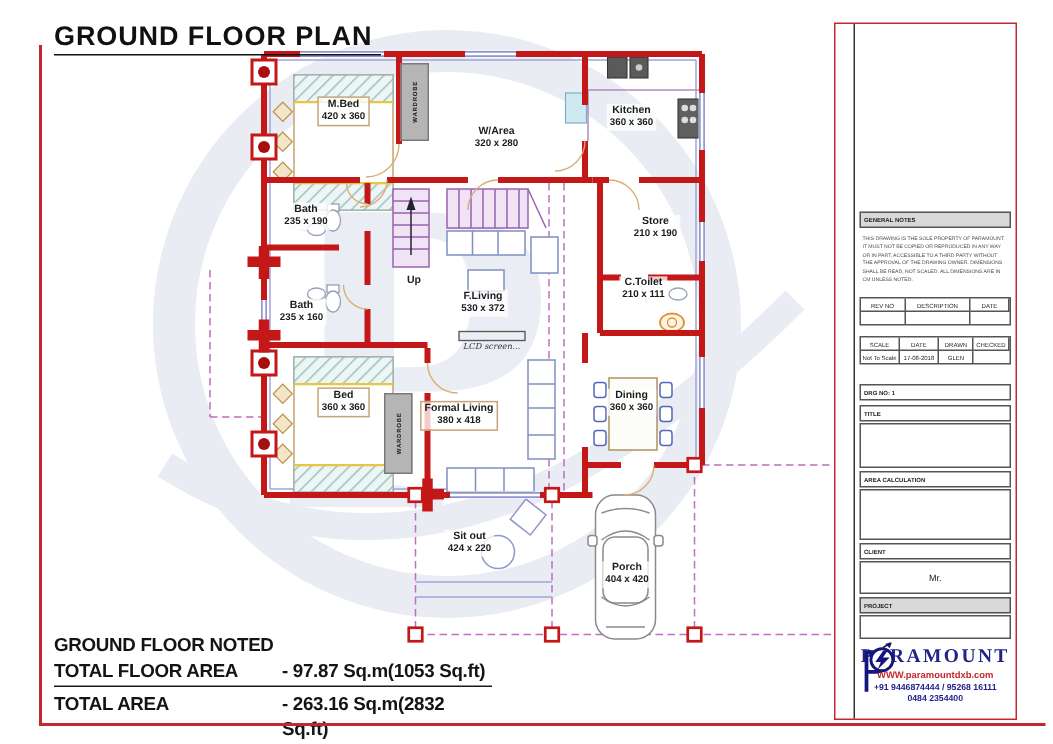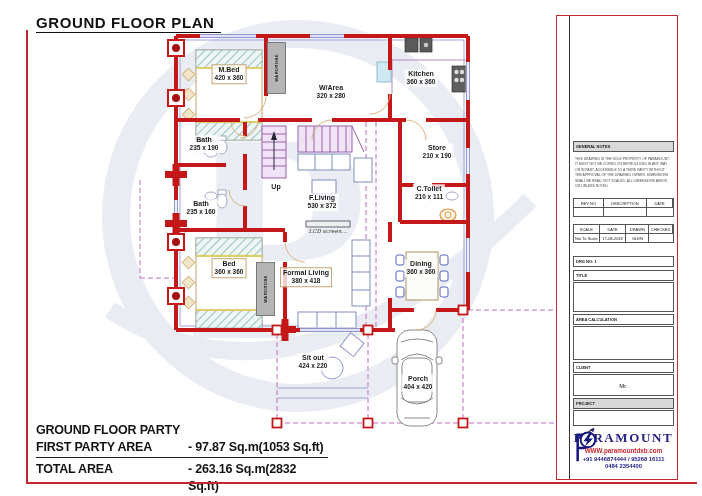--- a/index.html
+++ b/index.html
@@ -1,19 +1,19 @@
 <!DOCTYPE html>
 <html><head>
 <meta charset="utf-8">
 <style>
   html,body{margin:0;padding:0;background:#fff;}
   #sheet{position:relative;width:702px;height:496px;background:#fff;overflow:hidden;
          font-family:"Liberation Sans",sans-serif;}
   svg{position:absolute;left:0;top:0;}
-  #plan-title{position:absolute;left:36px;top:14px;font-size:15px;font-weight:bold;
+  #plan-title{position:absolute;left:36px;top:14px;font-size:18px;font-weight:bold;
     letter-spacing:.6px;color:#111;border-bottom:1.6px solid #111;padding:0 6px 1px 0;}
   .lbl{position:absolute;transform:translate(-50%,-50%);text-align:center;
     font-size:7px;font-weight:bold;color:#1c1c1c;line-height:1.3;white-space:nowrap;
     background:rgba(255,255,255,.78);padding:0 2px;}
   .lbl .size{display:block;font-weight:600;font-size:6.5px;}
   .boxed{border:1px solid rgba(185,140,85,.8);}
   .tiny{font-size:7px;font-weight:bold;background:none;}
   .lcd{font-family:"DejaVu Serif",serif;font-style:italic;font-weight:normal;font-size:5.5px;
     background:none;color:#333;}
   .wardrobe{position:absolute;background:#b5b5b5;border:1px solid #7a7a7a;
@@ -346,24 +346,24 @@
 
   <div class="wardrobe" style="left:267px;top:42px;width:17px;height:50px;">
     <span>WARDROBE</span>
   </div>
   <div class="wardrobe" style="left:256px;top:262px;width:17px;height:52px;">
     <span>WARDROBE</span>
   </div>
 
   <div id="areas">
     <div class="row">
-      <span class="al">GROUND FLOOR PARTY</span>
+      <span class="al">GROUND FLOOR NOTED</span>
     </div>
     <div class="row sep">
-      <span class="al">FIRST PARTY AREA</span>
+      <span class="al">TOTAL FLOOR AREA</span>
       <span class="av">- 97.87 Sq.m(1053 Sq.ft)</span>
     </div>
     <div class="row total">
       <span class="al">TOTAL AREA</span>
       <span class="av">- 263.16 Sq.m(2832 Sq.ft)</span>
     </div>
   </div>
 
   <div id="left-redline"></div>
   <div id="page-redline"></div>

